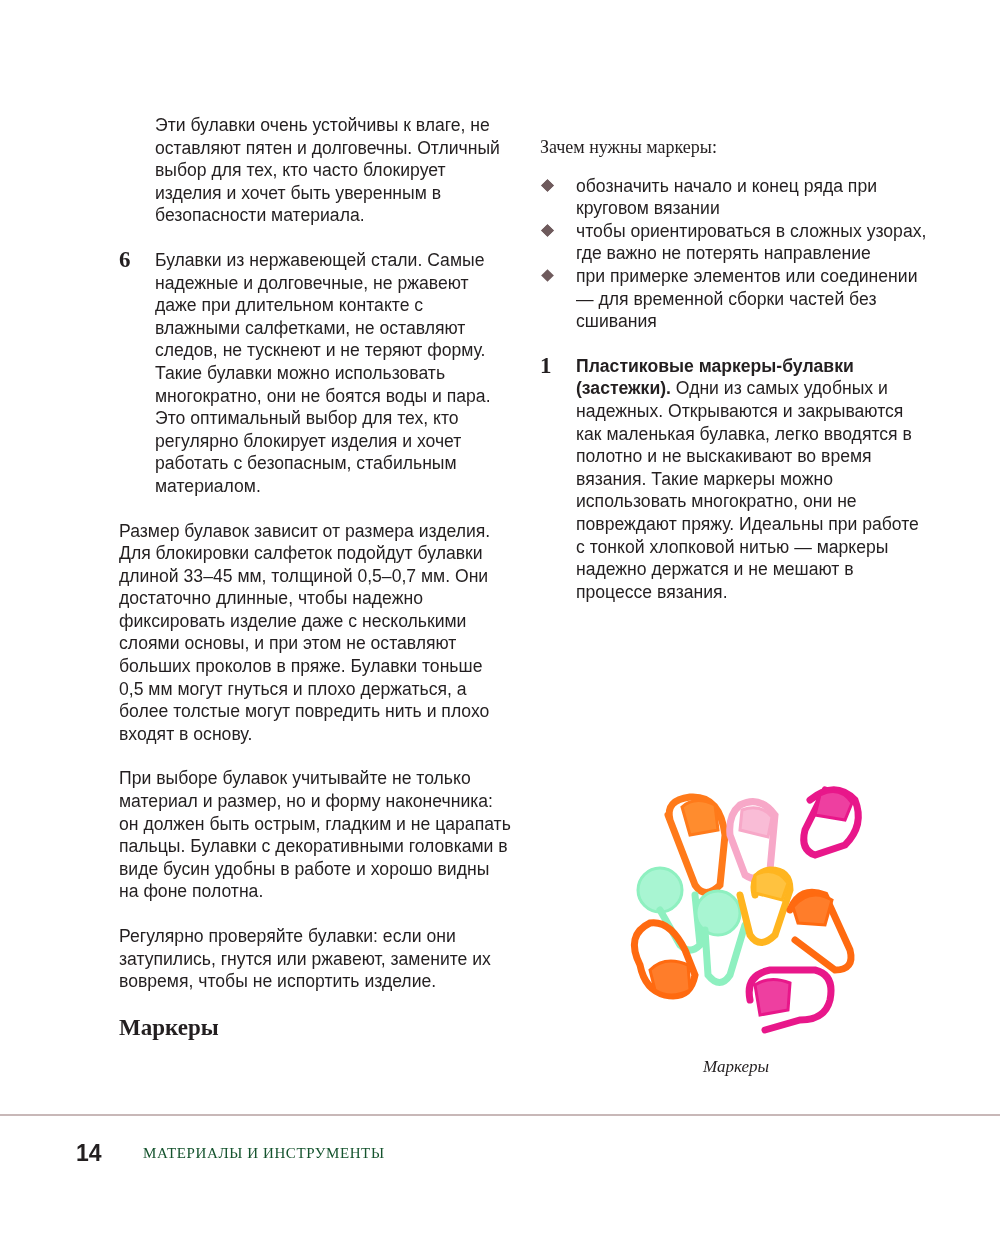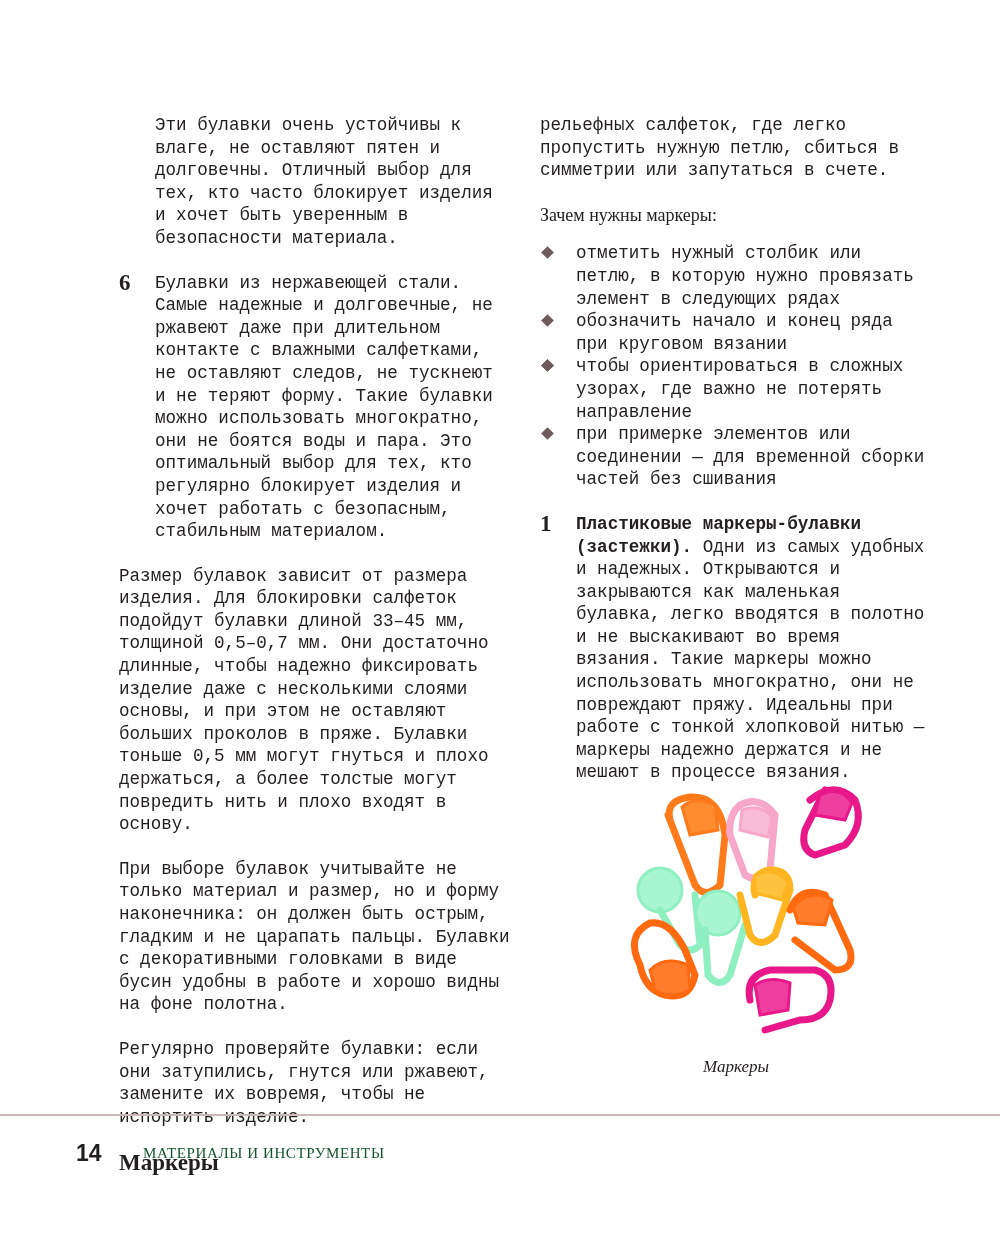--- a/index.html
+++ b/index.html
@@ -6,21 +6,21 @@
   body {
     width: 1000px; height: 1238px; position: relative; overflow: hidden;
     font-family: "DejaVu Serif", "Liberation Serif", serif;
     color: #231f20;
   }
   .page { position: absolute; inset: 0; }
   .col { position: absolute; }
   .col-left { left: 119px; top: 114px; width: 392px; }
   .col-right { left: 540px; top: 114px; width: 392px; }
   .txt {
-    font-family: Liberation Mono, monospace;
+    font-family: Liberation Sans, sans-serif;
     font-size: 17.6px; line-height: 22.6px; color: #231f20; margin: 0;
   }
   .indent-block { padding-left: 36px; }
   .numbered { position: relative; padding-left: 36px; }
   .numbered .num {
     position: absolute; left: 0; top: -2px;
     font-family: "Liberation Serif", serif; font-weight: bold; font-size: 23px;
   }
   .gap { height: 22px; }
   .section-title {
@@ -70,26 +70,25 @@
     <div class="gap"></div>
     <p class="txt">При выборе булавок учитывайте не только материал и размер, но и форму наконечника: он должен быть острым, гладким и не царапать пальцы. Булавки с декоративными головками в виде бусин удобны в работе и хорошо видны на фоне полотна.</p>
     <div class="gap"></div>
     <p class="txt">Регулярно проверяйте булавки: если они затупились, гнутся или ржавеют, замените их вовремя, чтобы не испортить изделие.</p>
     <div style="height:20px"></div>
     <h2 class="section-title">Маркеры</h2>
     <div style="height:18px"></div>
   </div>
 
   <div class="col col-right">
-    <p class="txt">рельефных салфеток, где легко пропустить нужную петлю, сбиться в симметрии или запутаться в счете.</p>
     <div class="gap"></div>
     <h3 class="subhead">Зачем нужны маркеры:</h3>
     <div style="height:16px"></div>
     <ul class="bullets">
-      <li><span class="diamond"></span><span class="txt">отметить нужный столбик или петлю, в которую нужно провязать элемент в следующих рядах</span></li>
+      <li><span class="diamond"></span></li>
       <li><span class="diamond"></span><span class="txt">обозначить начало и конец ряда при круговом вязании</span></li>
       <li><span class="diamond"></span></li>
       <li><span class="diamond"></span><span class="txt">чтобы ориентироваться в сложных узорах, где важно не потерять направление</span></li>
       <li><span class="diamond"></span><span class="txt">при примерке элементов или соединении — для временной сборки частей без сшивания</span></li>
     </ul>
     <div class="gap"></div>
     <div class="numbered">
       <span class="num">1</span>
       <p class="txt"><span class="bold">Пластиковые маркеры-булавки (застежки).</span><span> Одни из самых удобных и надежных. Открываются и закрываются как маленькая булавка, легко вводятся в полотно и не выскакивают во время вязания. Такие маркеры можно использовать многократно, они не повреждают пряжу. Идеальны при работе с тонкой хлопковой нитью — маркеры надежно держатся и не мешают в процессе вязания.</span></p>
     </div>

